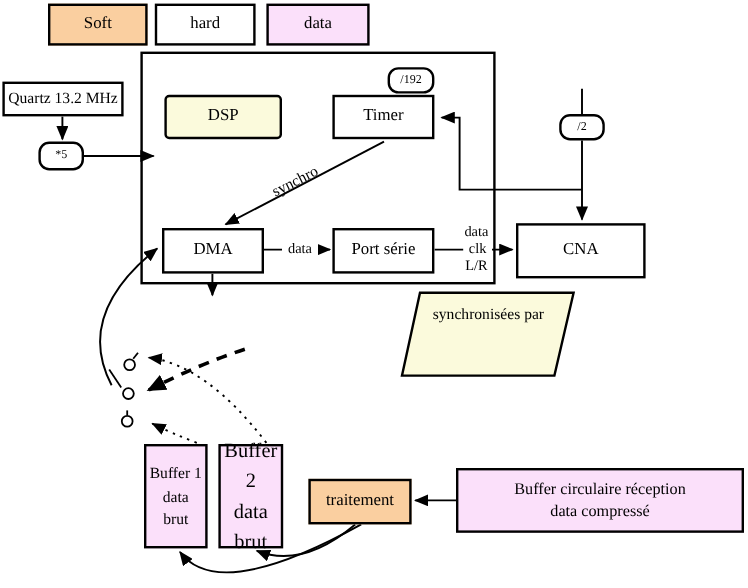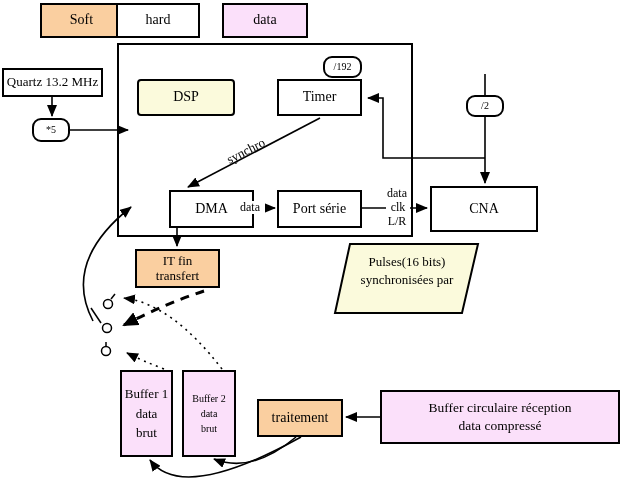--- a/index.html
+++ b/index.html
@@ -80,21 +80,21 @@
     <circle cx="107" cy="328" r="4.5" fill="#fff" stroke="#000" stroke-width="1.5"></circle>
     <line x1="106" y1="342" x2="106" y2="346" stroke="#000" stroke-width="1.5"></line>
     <circle cx="106" cy="351" r="4.5" fill="#fff" stroke="#000" stroke-width="1.5"></circle>
   </svg>
 
   <div class="layer-boxes">
 
     <div class="box fill-orange" style="left:40px;top:3px;width:83px;height:35px;">
         <span>Soft</span>
       </div>
-    <div class="box" style="left:116px;top:3px;width:84px;height:35px;">
+    <div class="box" style="left:129px;top:3px;width:84px;height:35px;">
         <span>hard</span>
       </div>
     <div class="box fill-pink" style="left:222px;top:3px;width:86px;height:35px;">
         <span>data</span>
       </div>
 
     <div class="box transparent" style="left:117px;top:43px;width:296px;height:194px;"></div>
 
     <div class="box" style="left:2px;top:68px;width:101px;height:29px;font-size:13px;">
         <span>Quartz 13.2 MHz</span>
@@ -105,50 +105,45 @@
 
     <div class="box fill-cream" style="left:137px;top:79px;width:98px;height:37px;border-radius:4px;">
         <span>DSP</span>
       </div>
     <div class="box round" style="left:323px;top:56px;width:39px;height:22px;">
         <span>/192</span>
       </div>
     <div class="box" style="left:277px;top:79px;width:85px;height:37px;">
         <span>Timer</span>
       </div>
-    <div class="box" style="left:135px;top:190px;width:85px;height:38px;margin-left:34px;">
+    <div class="box" style="left:135px;top:190px;width:85px;height:38px;">
         <span>DMA</span>
       </div>
     <div class="box" style="left:277px;top:190px;width:85px;height:38px;">
         <span>Port série</span>
       </div>
 
     <div class="box round" style="left:466px;top:95px;width:38px;height:22px;">
         <span>/2</span>
       </div>
     <div class="box" style="left:430px;top:186px;width:108px;height:46px;">
         <span>CNA</span>
       </div>
 
-    <div class="box col fill-orange" style="left:135px;top:249px;width:85px;height:39px;font-size:13px;">
-      <div>IT fin</div>
-      <div>transfert</div>
-    </div>
 
     <div class="lbl" style="left:346px;top:253px;width:122px;font-size:13px;line-height:1.35;">
-      <div>Pulses(16 bits)</div>
       <div>synchronisées par</div>
     </div>
 
     <div class="box col fill-pink" style="left:120px;top:370px;width:53px;height:87px;font-size:13px;line-height:1.5;">
       <div>Buffer 1</div>
       <div>data</div>
       <div>brut</div>
     </div>
-    <div class="box col fill-pink" style="left:182px;top:370px;width:54px;height:87px;font-size:10px;line-height:1.5;">
+    <div class="box col fill-pink" style="left:182px;top:370px;width:54px;height:87px;font-size:17px;line-height:1.5;">
       <div>Buffer 2</div>
       <div>data</div>
       <div>brut</div>
     </div>
 
     <div class="box fill-orange" style="left:257px;top:399px;width:86px;height:38px;">
         <span>traitement</span>
       </div>
 
     <div class="box col fill-pink" style="left:380px;top:390px;width:240px;height:54px;font-size:13.5px;line-height:1.35;">

